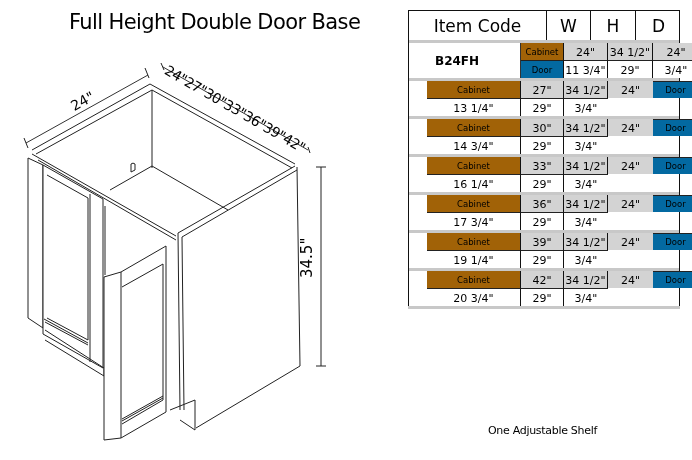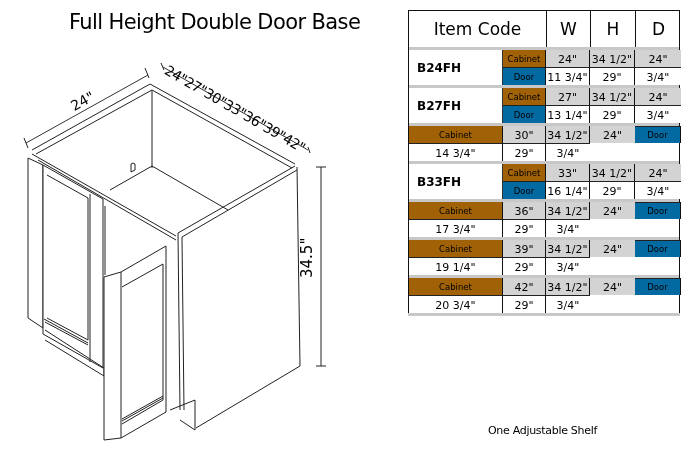--- a/index.html
+++ b/index.html
@@ -3,25 +3,25 @@
 <meta charset="utf-8">
 <style>
   html,body{margin:0;padding:0;background:#ffffff;}
   body{width:692px;height:460px;position:relative;overflow:hidden;font-family:"DejaVu Sans",sans-serif;color:#000;}
   .title{position:absolute;left:21px;top:10px;font-family:"DejaVu Sans",sans-serif;font-weight:normal;font-size:21px;letter-spacing:-0.6px;white-space:nowrap;margin-left:48px;}
   .drawing{position:absolute;left:0;top:50px;width:400px;height:410px;}
   .drawing svg{width:400px;height:410px;display:block;}
   .note{position:absolute;left:488px;top:424px;font-weight:normal;font-size:11px;letter-spacing:-0.3px;white-space:nowrap;}
 
   .spec{position:absolute;left:408px;top:10px;width:272px;}
-  .hdr{display:grid;grid-template-columns:137px 44px 45px 46px;height:37px;border:1.5px solid #111;border-bottom:none;box-sizing:border-box;background:#fff;}
+  .hdr{display:grid;grid-template-columns:137px 44px 45px 46px;height:30px;border:1.5px solid #111;border-bottom:none;box-sizing:border-box;background:#fff;}
   .hdr div{display:flex;align-items:center;justify-content:center;font-size:17px;border-left:1.5px solid #111;}
   .hdr div:first-child{border-left:none;}
   .sep{height:3px;background:#c8c8c8;border-left:1.5px solid #111;border-right:1.5px solid #111;box-sizing:border-box;}
-  .block{display:grid;grid-template-columns:94px 43px 44px 45px 46px;grid-template-rows:17px 18px;border-left:1.5px solid #111;border-right:1.5px solid #111;box-sizing:border-box;}
+  .block{display:grid;grid-template-columns:94px 43px 44px 45px 46px;grid-template-rows:17px 18px;border-left:1.5px solid #111;border-right:1.5px solid #111;box-sizing:border-box;padding-left:18px;}
   .code{grid-row:1 / span 2;display:flex;align-items:center;padding-left:8px;font-size:12px;font-weight:bold;background:#fff;border-right:1px solid #333;}
   .lbl{font-size:8.5px;display:flex;align-items:center;justify-content:center;border-right:1.5px solid #111;}
   .lbl.cab{background:#a16207;}
   .lbl.door{background:#0369a1;border-top:1px solid #222;}
   .val{font-size:11px;display:flex;align-items:flex-end;justify-content:center;border-right:1.5px solid #111;padding-bottom:1px;box-sizing:border-box;}
   .val.last{border-right:none;}
   .val.cab{background:#d3d3d3;}
   .val.door{background:#fff;border-top:1px solid #222;}
   .bottom{height:3px;background:#c8c8c8;}
 </style>
@@ -103,21 +103,20 @@
     <div class="val cab">34 1/2"</div>
     <div class="val cab last">24"</div>
     <div class="lbl door">Door</div>
     <div class="val door">11 3/4"</div>
     <div class="val door">29"</div>
     <div class="val door last">3/4"</div>
   </div>
 
   <div class="sep"></div>
   <div class="block">
-    <div class="code">B27FH</div>
     <div class="lbl cab">Cabinet</div>
     <div class="val cab">27"</div>
     <div class="val cab">34 1/2"</div>
     <div class="val cab last">24"</div>
     <div class="lbl door">Door</div>
     <div class="val door">13 1/4"</div>
     <div class="val door">29"</div>
     <div class="val door last">3/4"</div>
   </div>
 
@@ -128,21 +127,20 @@
     <div class="val cab">34 1/2"</div>
     <div class="val cab last">24"</div>
     <div class="lbl door">Door</div>
     <div class="val door">14 3/4"</div>
     <div class="val door">29"</div>
     <div class="val door last">3/4"</div>
   </div>
 
   <div class="sep"></div>
   <div class="block">
-    <div class="code">B33FH</div>
     <div class="lbl cab">Cabinet</div>
     <div class="val cab">33"</div>
     <div class="val cab">34 1/2"</div>
     <div class="val cab last">24"</div>
     <div class="lbl door">Door</div>
     <div class="val door">16 1/4"</div>
     <div class="val door">29"</div>
     <div class="val door last">3/4"</div>
   </div>
 

